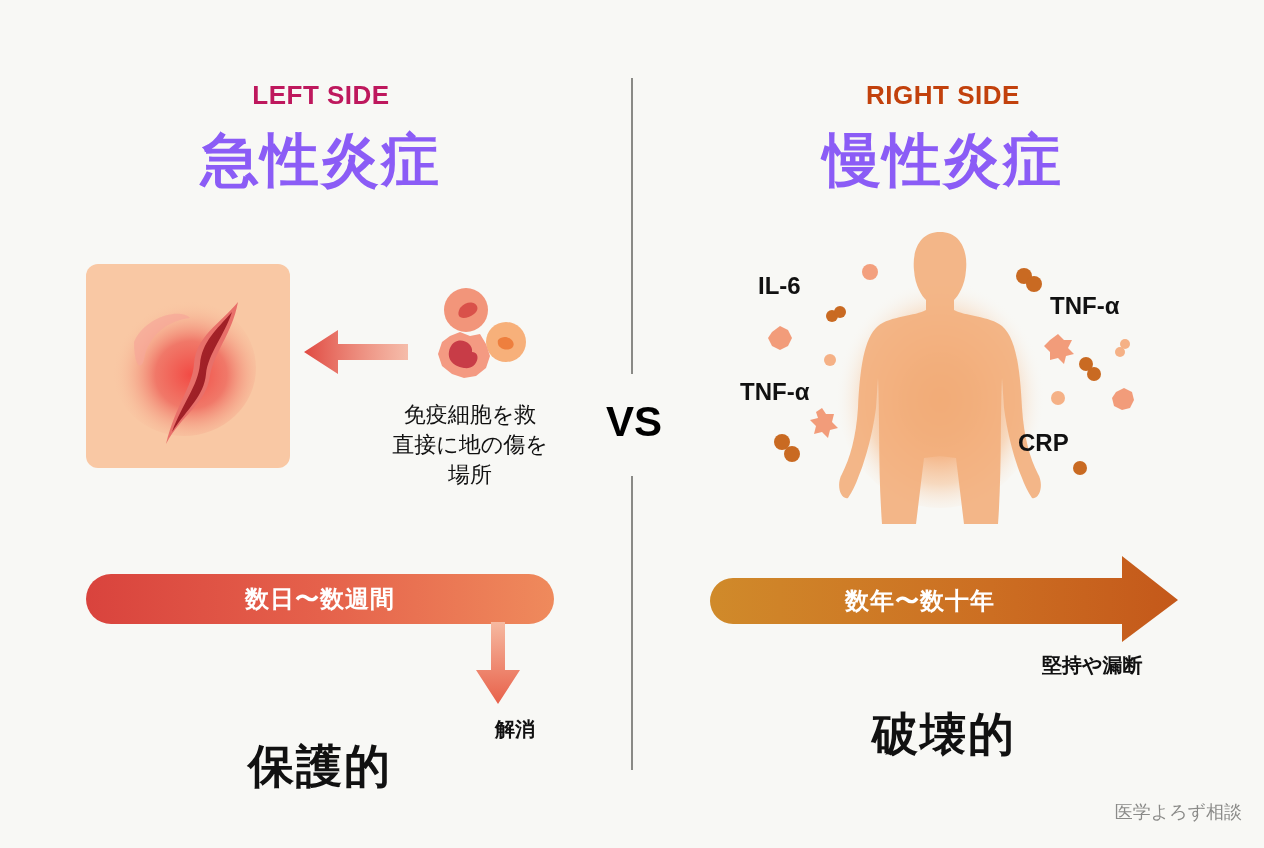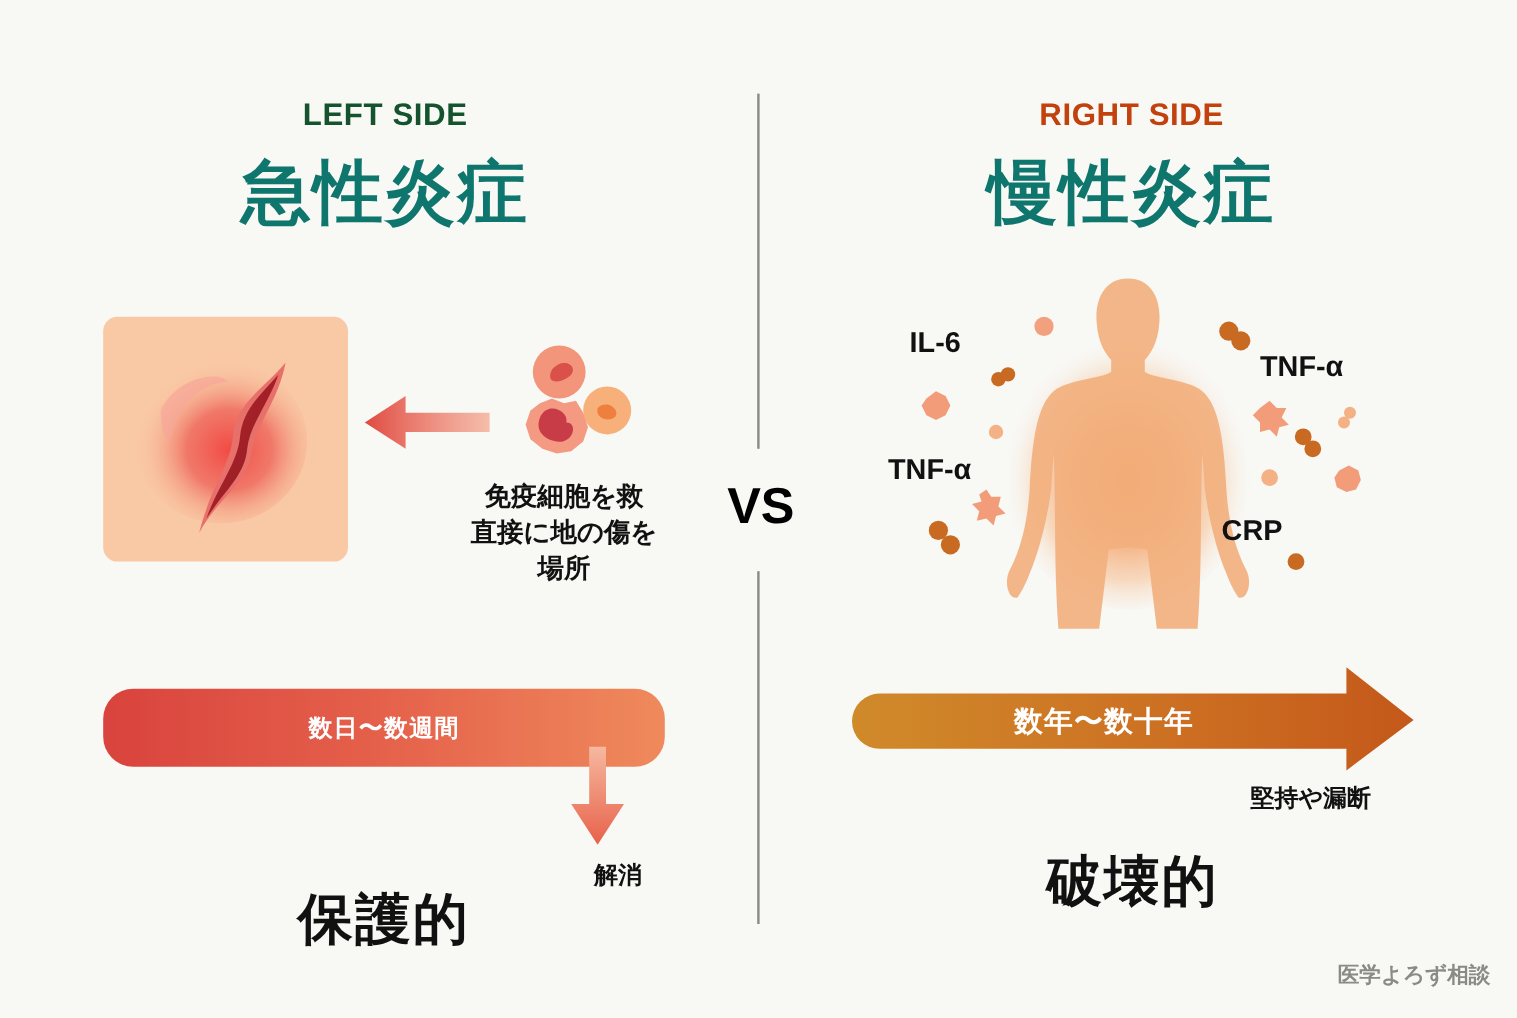--- a/index.html
+++ b/index.html
@@ -11,59 +11,59 @@
       color: #111;
     }
     .abs { position: absolute; }
     .side-label {
       font-family: "Liberation Sans", "DejaVu Sans", sans-serif;
       font-weight: 700; font-size: 26px; letter-spacing: 0.5px;
       text-align: center; width: 300px;
     }
     .title {
       font-weight: 700; font-size: 58px; text-align: center; width: 400px;
-      letter-spacing: 2px; color: #0f766e;
+      letter-spacing: 2px; color: #8b5cf6;
     }
     .divider { width: 2px; background: #8a8a86; left: 631px; }
     .vs {
       left: 596px; top: 398px; width: 76px; text-align: center;
       font-family: "Liberation Sans", "DejaVu Sans", sans-serif;
       font-weight: 700; font-size: 42px; color: #000000;
     }
     
     .wound-card {
       left: 86px; top: 264px; width: 204px; height: 204px;
       background: #f9c8a4; border-radius: 12px; overflow: hidden;
     }
     .caption {
-      font-weight: 700; font-size: 22px; text-align: center; line-height: 30px; color: #111;
+      font-weight: 400; font-size: 22px; text-align: center; line-height: 30px; color: #111;
     }
     .pill-left {
-      left: 86px; top: 574px; width: 468px; height: 65px; border-radius: 25px;
+      left: 86px; top: 574px; width: 468px; height: 50px; border-radius: 25px;
       background: linear-gradient(90deg, #d9433d 0%, #e5614b 50%, #ef8a5c 100%);
       display: flex; align-items: center; justify-content: center;
-      color: #fff; font-weight: 700; font-size: 20px; letter-spacing: 1px;
+      color: #fff; font-weight: 700; font-size: 24px; letter-spacing: 1px;
     }
     .pill-right-text {
       left: 710px; top: 578px; width: 420px; height: 46px;
       display: flex; align-items: center; justify-content: center;
       color: #fff; font-weight: 700; font-size: 24px; letter-spacing: 1px;
     }
     .outcome { font-weight: 700; font-size: 46px; text-align: center; width: 300px; color: #111; letter-spacing: 2px; }
     .small-bold { font-weight: 700; font-size: 20px; color: #111; }
     .cyto {
       font-family: "Liberation Sans", "DejaVu Sans", sans-serif;
       font-weight: 700; font-size: 24px; color: #111;
     }
-    .footer-brand { right: 22px; top: 800px; font-weight: 700; font-size: 18px; color: #8a8a88; }
+    .footer-brand { right: 22px; top: 800px; font-weight: 400; font-size: 18px; color: #8a8a88; }
   </style>
 </head>
 <body>
 
-<div class="abs side-label" style="left: 171px; top: 80px; color: #14532d;">LEFT SIDE</div>
+<div class="abs side-label" style="left: 171px; top: 80px; color: #be185d;">LEFT SIDE</div>
 <div class="abs title" style="left:121px; top:122px;">急性炎症</div>
 
 <div class="abs side-label" style="left: 793px; top: 80px; color: #c2410c;">RIGHT SIDE</div>
 <div class="abs title" style="left:743px; top:122px;">慢性炎症</div>
 
 <div class="abs divider" style="top:78px; height:296px;"></div>
 <div class="abs vs">VS</div>
 <div class="abs divider" style="top:476px; height:294px;"></div>
 
 <div class="abs wound-card">

